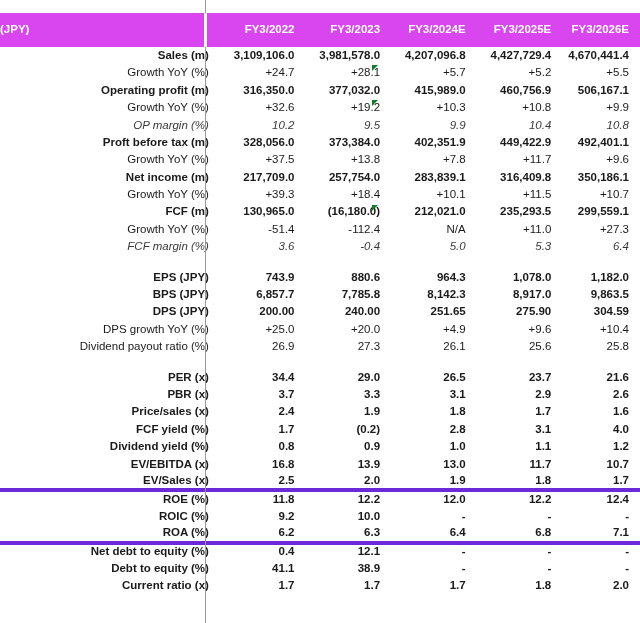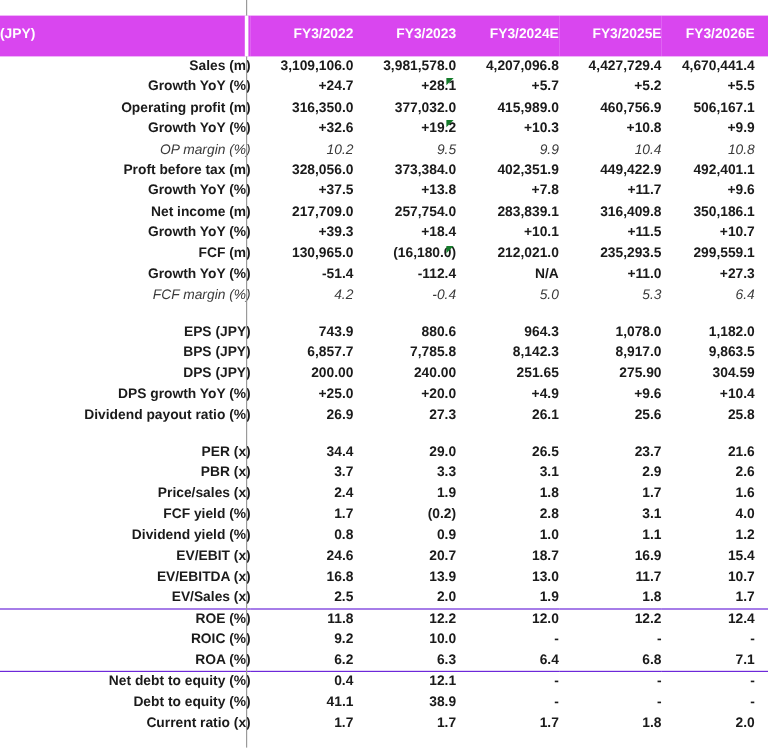--- a/index.html
+++ b/index.html
@@ -89,33 +89,33 @@
     font-size: 11.5px;
   }
   td.num {
     text-align: right;
     font-size: 11.5px;
     position: relative;
   }
 
   tr.bold td { font-weight: bold; }
   tr.italic td { font-style: italic; color: #3a3a3a; }
-  tr.plain td { font-weight: bold; }
+  tr.plain td { font-weight: normal; }
 
   
   col.c-label { width: 205px; }
   col.c-data  { width: 84px; }
   col.c-data5 { width: 87px; }
 
   
   td.num, th.head-col { padding-right: 11px; }
   td.num.last, th.head-col.last { padding-right: 11px; }
 
   
-  tr.topline td { border-top: 1px solid #6d28d9; }
+  tr.topline td { border-top: 4px solid #6d28d9; }
 
   
   .flag {
     position: absolute;
     top: 1px;
     right: 2px;
     width: 0;
     height: 0;
     border-top: 6px solid #157C2B;
     border-right: 6px solid transparent;
@@ -232,21 +232,21 @@
         <tr class="plain">
           <td class="label">Growth YoY (%)</td>
           <td class="num">-51.4</td>
           <td class="num">-112.4</td>
           <td class="num">N/A</td>
           <td class="num">+11.0</td>
           <td class="num last">+27.3</td>
         </tr>
         <tr class="italic">
           <td class="label">FCF margin (%)</td>
-          <td class="num">4.2</td>
+          <td class="num">3.6</td>
           <td class="num">-0.4</td>
           <td class="num">5.0</td>
           <td class="num">5.3</td>
           <td class="num last">6.4</td>
         </tr>
         <tr class="spacer">
           <td colspan="6"></td>
         </tr>
         <tr class="bold">
           <td class="label">EPS (JPY)</td>
@@ -323,28 +323,20 @@
           <td class="num">3.1</td>
           <td class="num last">4.0</td>
         </tr>
         <tr class="bold">
           <td class="label">Dividend yield (%)</td>
           <td class="num">0.8</td>
           <td class="num">0.9</td>
           <td class="num">1.0</td>
           <td class="num">1.1</td>
           <td class="num last">1.2</td>
-        </tr>
-        <tr class="bold">
-          <td class="label">EV/EBIT (x)</td>
-          <td class="num">24.6</td>
-          <td class="num">20.7</td>
-          <td class="num">18.7</td>
-          <td class="num">16.9</td>
-          <td class="num last">15.4</td>
         </tr>
         <tr class="bold">
           <td class="label">EV/EBITDA (x)</td>
           <td class="num">16.8</td>
           <td class="num">13.9</td>
           <td class="num">13.0</td>
           <td class="num">11.7</td>
           <td class="num last">10.7</td>
         </tr>
         <tr class="bold">

